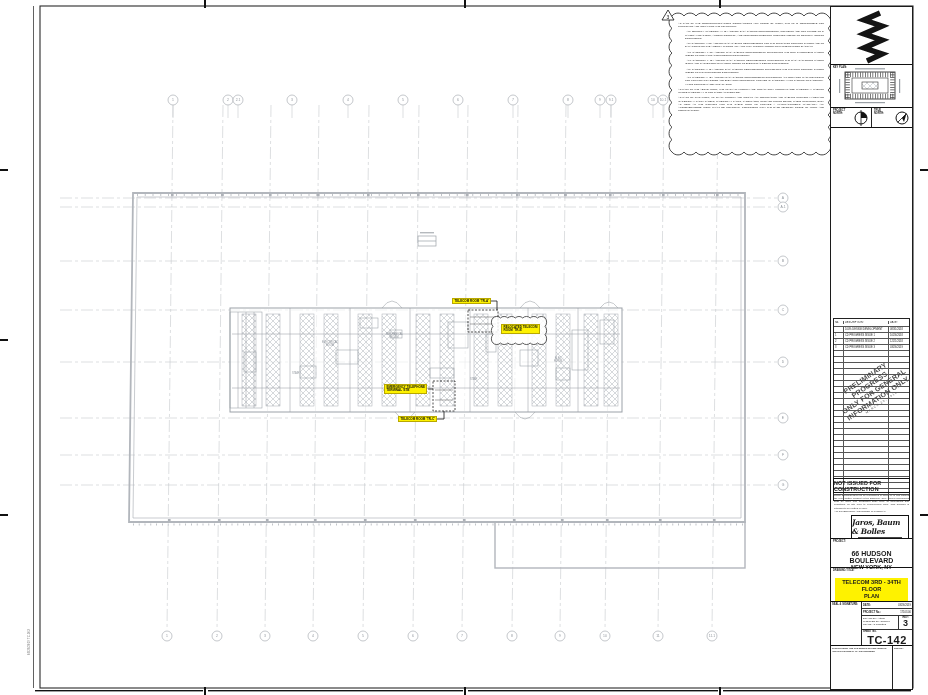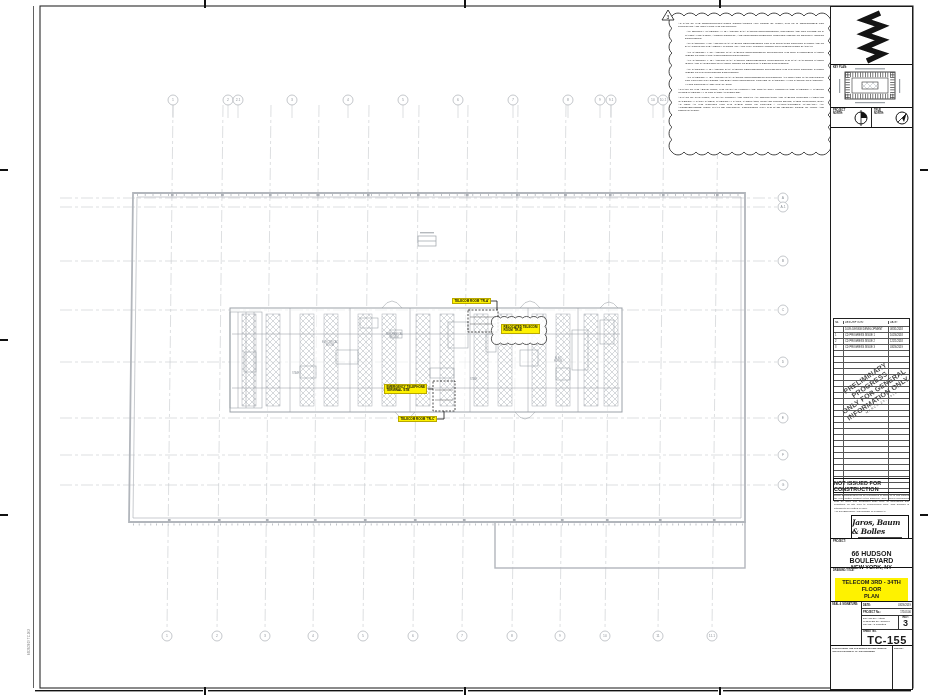--- a/index.html
+++ b/index.html
@@ -600,21 +600,21 @@
             <div>DRAWN BY: Author</div>
             <div>CHECKED BY: Checker</div>
             <div>SCALE: As indicated</div>
           </div>
           <div class="rev">
             <div class="lbl">REV:</div>
             <div class="num">3</div>
           </div>
         </div>
         <div class="sheetno-lbl">SHEET No.</div>
-        <div class="sheetno">TC-155</div>
+        <div class="sheetno">TC-142</div>
       </div>
     </div>
 
     <div class="foot-sec">
       <div class="foot-l">
           <div class="foot-lbl">THIS DRAWING AND THE DESIGN SHOWN HEREON ARE THE PROPERTY OF THE ENGINEER</div>
         </div>
       <div class="foot-r">
           <div class="foot-lbl">FILE No.:</div>
         </div>

